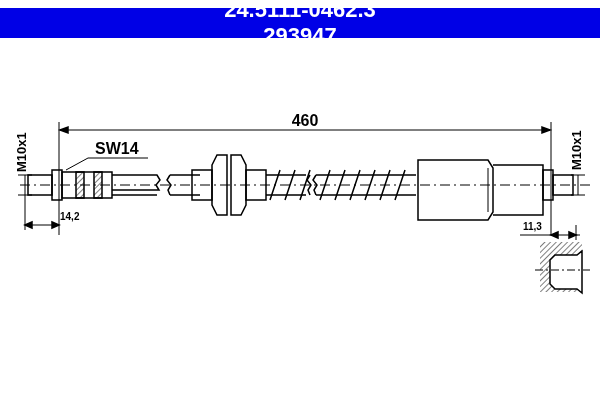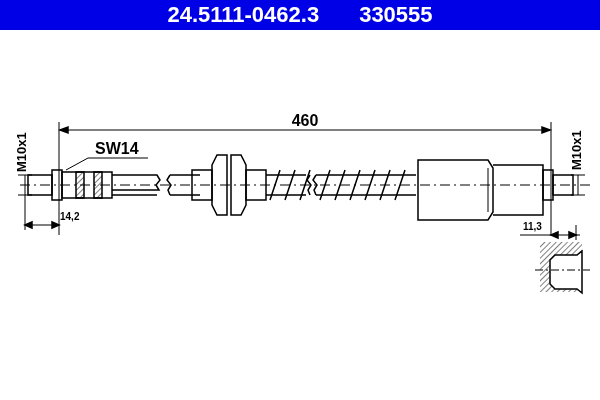--- a/index.html
+++ b/index.html
@@ -1,27 +1,27 @@
 <!DOCTYPE html>
 <html><head>
   <meta charset="utf-8">
   <style>
     html, body { margin: 0; padding: 0; background: #ffffff; }
     body { width: 600px; height: 400px; position: relative; overflow: hidden; font-family: "Liberation Sans", sans-serif; }
-    .header { position: absolute; left: 0; top: 0; width: 600px; height: 30px; background: #0000e6; color: #ffffff; display: flex; justify-content: center; align-items: center; font-weight: bold; font-size: 22px; letter-spacing: 0px; }
+    .header { position: absolute; left: 0; top: 8px; width: 600px; height: 30px; background: #0000e6; color: #ffffff; display: flex; justify-content: center; align-items: center; font-weight: bold; font-size: 22px; letter-spacing: 0px; flex-direction: column; }
     .header span { margin: 0 20px; }
     svg { position: absolute; left: 0; top: 0; }
     .lbl { font-family: "Liberation Sans", sans-serif; font-weight: bold; fill: #000; }
   </style>
 </head>
 <body>
 
 <div class="header">
   <span>24.5111-0462.3</span>
-  <span>330555</span>
+  <span>293947</span>
 </div>
 
 <svg width="600" height="400" viewBox="0 0 600 400">
   <defs>
     <pattern id="hatch" width="4" height="4" patternUnits="userSpaceOnUse" patternTransform="rotate(45)">
       <line x1="0" y1="0" x2="0" y2="4" stroke="#000" stroke-width="1"></line>
     </pattern>
   </defs>
   <g stroke="#000" fill="none" stroke-width="1.5">
 

